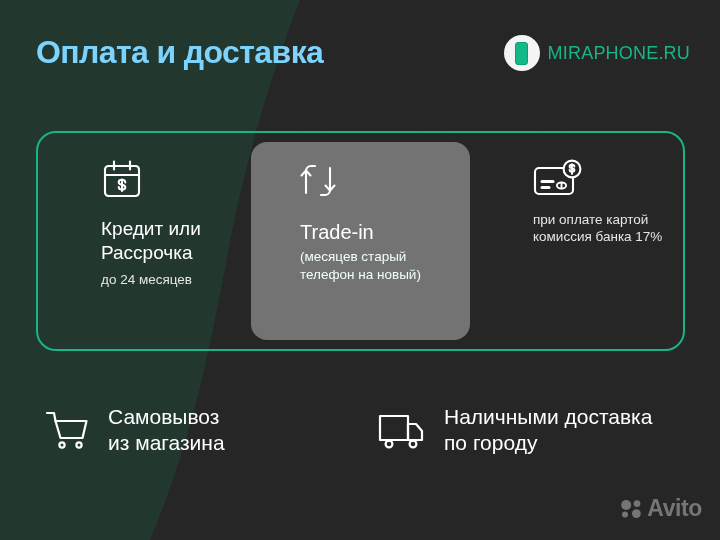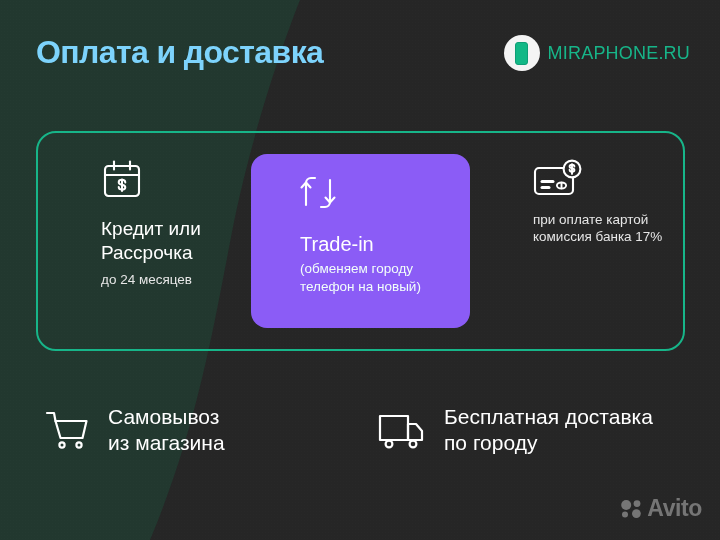--- a/index.html
+++ b/index.html
@@ -110,22 +110,22 @@
     display: flex;
     flex-direction: column;
     justify-content: flex-start;
     padding-left: 31px;
   }
   .option-inner {
     padding: 26px 0 0 32px;
   }
   .option.highlight {
     flex: 0 0 188px;
-    margin: 21px 0;
-    background: #8b5cf6;
+    margin: 9px 0;
+    background: #737373;
     border-radius: 16px;
   }
   .option.highlight .option-inner {
     padding: 18px 0 0 18px;
   }
   .option-icon {
     height: 46px;
     display: flex;
     align-items: flex-start;
   }
@@ -248,21 +248,21 @@
       <div class="option-inner">
         <div class="option-icon">
           <svg width="44" height="42" viewBox="0 0 44 42" fill="none" stroke="#ffffff" stroke-width="2.1" stroke-linecap="round" stroke-linejoin="round">
             <path d="M6 33 v-22 a5 5 0 0 1 5-5 h4"></path>
             <polyline points="1.5,15.5 6,10.5 10.5,15.5"></polyline>
             <path d="M30 8 v22 a5 5 0 0 1-5 5 h-4"></path>
             <polyline points="25.5,25.5 30,30.5 34.5,25.5"></polyline>
           </svg>
         </div>
         <div class="option-title">Trade-in</div>
-        <div class="option-sub">(обменяем городу
+        <div class="option-sub">(месяцев старый
 телефон на новый)</div>
       </div>
     </div>
 
     <div class="option">
       <div class="option-inner">
         <div class="option-icon">
           <svg width="50" height="42" viewBox="0 0 50 42" fill="none" stroke="#ffffff" stroke-width="2.1" stroke-linecap="round" stroke-linejoin="round">
             <rect x="2" y="9" width="38" height="26" rx="4"></rect>
             <line x1="9" y1="22.5" x2="20" y2="22.5" stroke-width="3"></line>
@@ -298,21 +298,21 @@
 
     <div class="feature delivery">
       <span class="feature-icon">
         <svg width="52" height="42" viewBox="0 0 52 42" fill="none" stroke="#ffffff" stroke-width="2.2" stroke-linecap="round" stroke-linejoin="round">
           <path d="M2 7 h28 v24 h-28 z"></path>
           <path d="M30 15 h8 l6 7 v9 h-14 z"></path>
           <circle cx="11" cy="35" r="3.4"></circle>
           <circle cx="35" cy="35" r="3.4"></circle>
         </svg>
       </span>
-      <span class="feature-text">Бесплатная доставка
+      <span class="feature-text">Наличными доставка
 по городу</span>
     </div>
 
   </div>
 
   <div class="avito">
     <span>
       <svg class="avito-dots" width="22" height="20" viewBox="0 0 22 20" fill="#b7b7b7">
         <circle cx="6.2" cy="6" r="5"></circle>
         <circle cx="17" cy="4.6" r="3.4"></circle>

